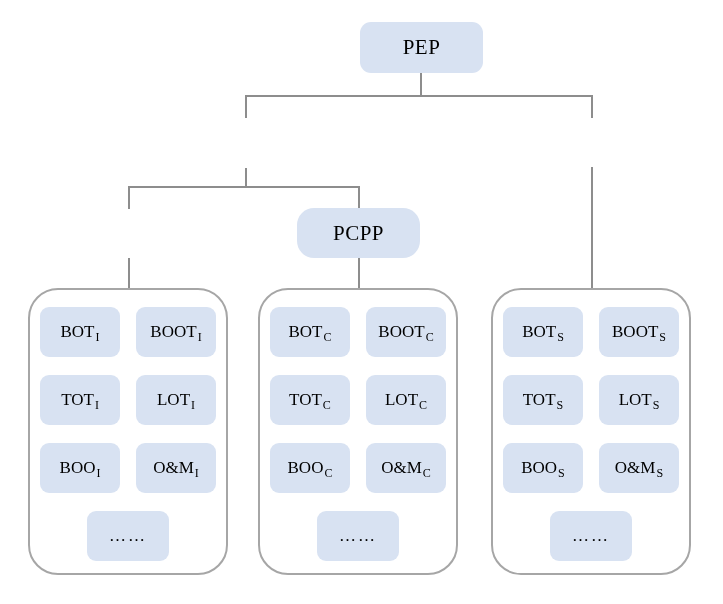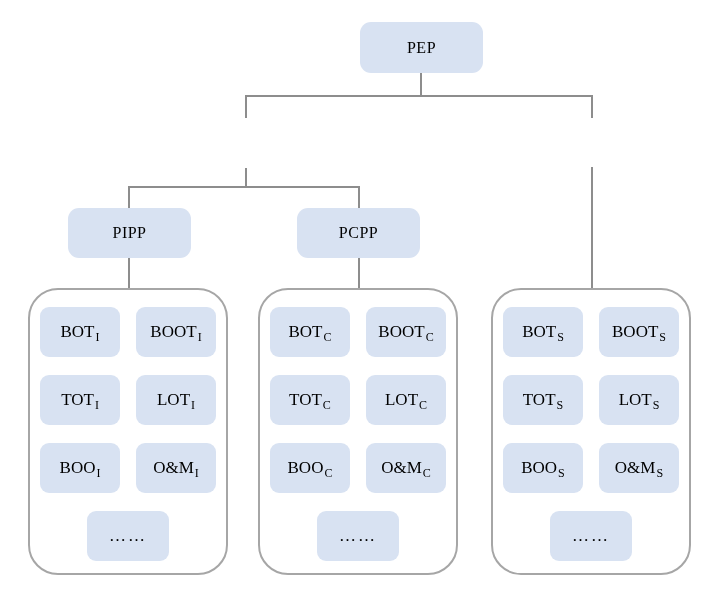--- a/index.html
+++ b/index.html
@@ -19,28 +19,28 @@
   
   .node {
     position: absolute;
     width: 123px;
     height: 51px;
     background: var(--box-fill, #d8e2f2);
     border-radius: 11px;
     display: flex;
     align-items: center;
     justify-content: center;
-    font-size: 16px;
+    font-size: 21px;
     letter-spacing: 0.5px;
   }
   .node-pep  { left: 360px; top: 22px; }
   .node-ppp  { left: 185px; top: 117px; }
   .node-psp  { left: 530px; top: 117px; }
   .node-pipp { left: 68px;  top: 208px; height: 50px; }
-  .node-pcpp { left: 297px; top: 208px; height: 50px; }
+  .node-pcpp { left: 297px; top: 208px; height: 50px; border-radius: 17px; }
 
   
   .vline, .hline {
     position: absolute;
     background: var(--line, #8d8d8d);
   }
   .vline { width: 2px; }
   .hline { height: 2px; }
   .v-pep       { left: 420px; top: 73px;  height: 23px; }
   .h-l2        { left: 245px; top: 95px;  width: 348px; }
@@ -110,21 +110,20 @@
   <div class="vline v-psp-up"></div>
   <div class="vline v-ppp-down"></div>
   <div class="hline h-l3"></div>
   <div class="vline v-pipp-up"></div>
   <div class="vline v-pcpp-up"></div>
   <div class="vline v-pipp-down"></div>
   <div class="vline v-pcpp-down"></div>
   <div class="vline v-psp-down"></div>
 
   <div class="node node-pep">PEP</div>
-  <div class="node node-pipp">PIPP</div>
   <div class="node node-pcpp">PCPP</div>
 
   <div class="group group-1">
     <div class="row">
       <div class="cell">
           <span>BOT</span>
           <span class="sub">I</span>
         </div>
       <div class="cell">
           <span>BOOT</span>

